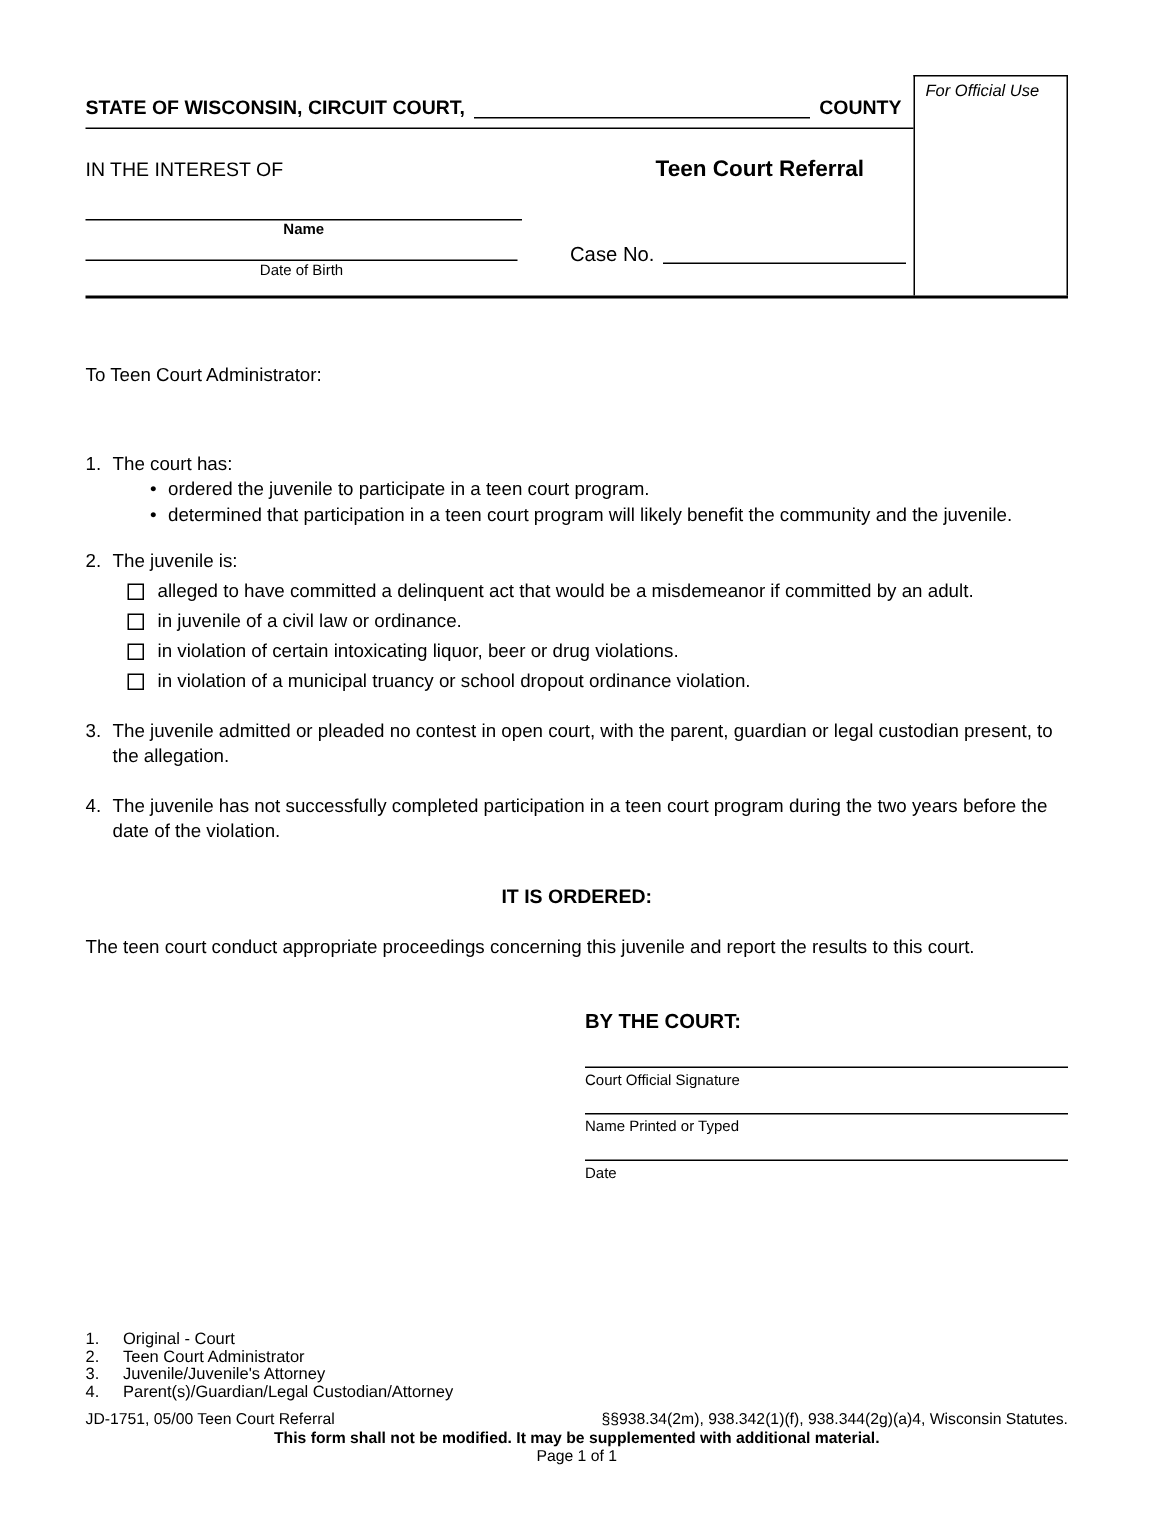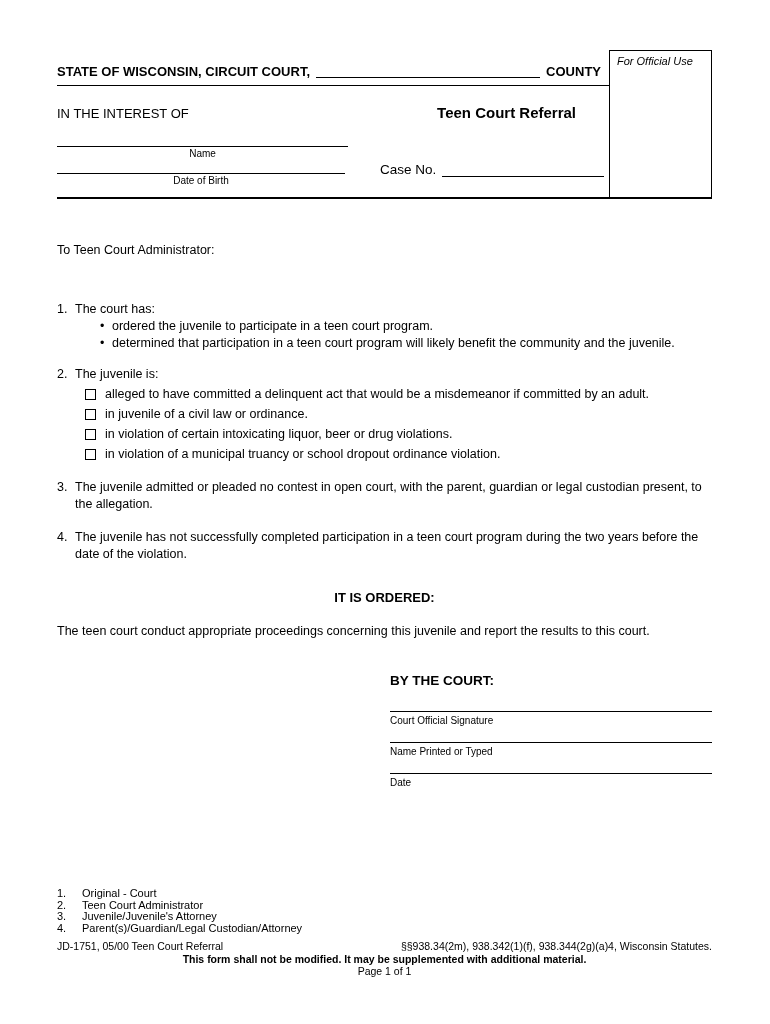--- a/index.html
+++ b/index.html
@@ -11,38 +11,38 @@
   }
   .page { position:absolute; inset:0; background:#fff; }
 
   
   .header {
     position:absolute; top:50px; left:57px; right:58px; height:149px;
     display:flex; border-bottom:2.5px solid #000;
   }
   .header-left { flex:1; position:relative; padding-top:14px; padding-right:0; }
   .court-row {
-    display:flex; align-items:center; font-weight:bold; font-size:13px;
+    display:flex; align-items:flex-end; font-weight:bold; font-size:13px;
     padding-bottom:6px; border-bottom:1px solid #000; padding-right:8px;
   }
   .county-blank { flex:1; border-bottom:1px solid #000; height:12px; margin:0 6px; }
   .interest-row {
     margin-top:18px; display:flex; justify-content:space-between;
     align-items:baseline; padding-right:33px;
   }
   .interest-label { font-size:13px; }
   .form-title { font-size:15px; font-weight:bold; }
-  .name-field { margin-top:8px; width:291px; }
+  .name-field { margin-top:8px; width:291px;font-weight:bold; }
   .blank-line { border-bottom:1px solid #000; height:18px; }
   .field-label { font-size:10px; text-align:center; margin-top:1px; }
   .dob-field { margin-top:2px; width:288px; }
   .dob-field .blank-line { height:13px; }
   .case-no {
     position:absolute; left:323px; right:5px; top:112px;
-    display:flex; align-items:flex-end; font-size:13.5px;
+    display:flex; font-size:13.5px;
   }
   .case-blank { flex:1; border-bottom:1px solid #000; height:14px; margin-left:6px; }
   .official-box {
     width:103px; border:1px solid #000; border-bottom:none;
     padding:4px 7px; font-size:11px; font-style:italic;
   }
 
   
   .body-area { position:absolute; top:242px; left:57px; right:58px; line-height:17px; }
   .salutation { }

